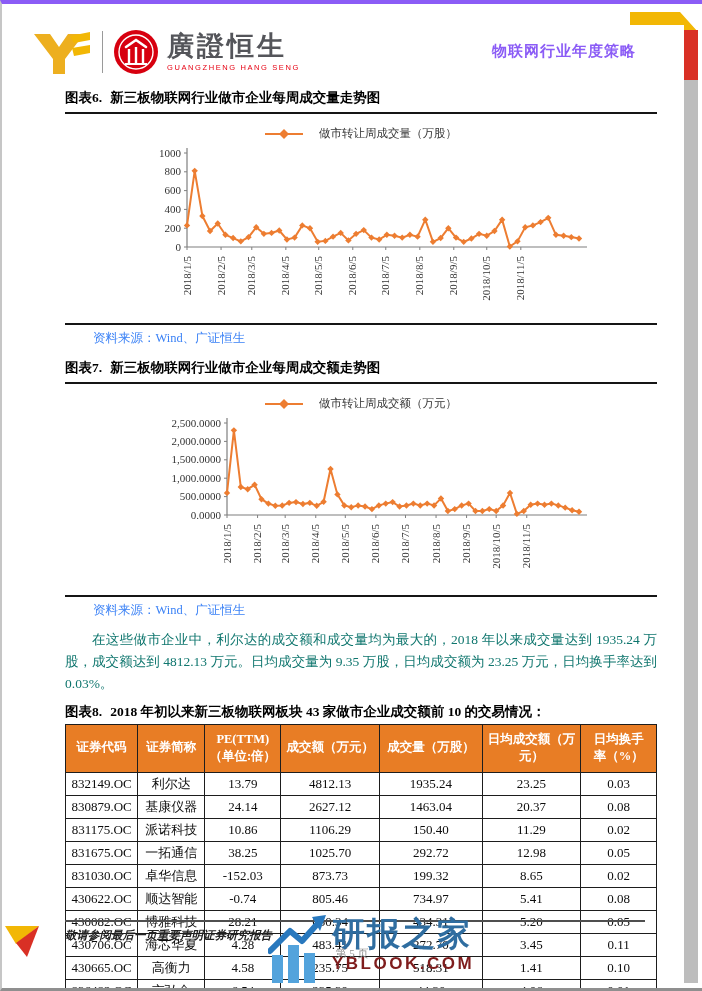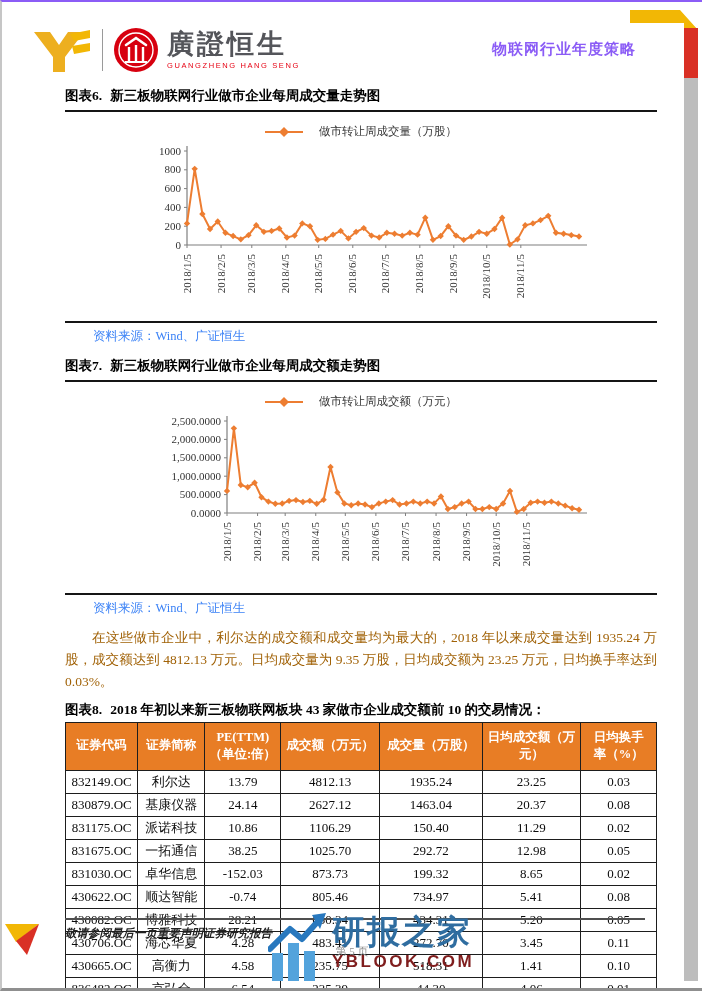--- a/index.html
+++ b/index.html
@@ -1,35 +1,35 @@
 <!DOCTYPE html>
 <html><head>
 <meta charset="utf-8">
 <style>
   html,body{margin:0;padding:0;background:#e8e8e8;}
   .page{position:relative;width:702px;height:991px;background:#ffffff;box-sizing:border-box;
-        border-top:2px solid #8b5cf6;border-left:2px solid #c6c6c6;border-bottom:3px solid #8f8f8f;
+        border-top:4px solid #8b5cf6;border-left:2px solid #c6c6c6;border-bottom:3px solid #8f8f8f;
         font-family:"Liberation Serif", serif;overflow:hidden;}
   
   .header{position:absolute;top:20px;left:30px;height:56px;display:flex;align-items:center;}
   .logo-divider{width:1px;height:42px;background:#9a9a9a;margin:0 10px 0 12px;}
   .brand-text{display:flex;flex-direction:column;justify-content:center;margin-left:8px;}
   .brand-cn{font-family:"Liberation Sans",sans-serif;font-weight:bold;font-size:27px;color:#54555a;letter-spacing:3px;line-height:1;}
   .brand-en{font-family:"Liberation Sans",sans-serif;font-weight:normal;font-size:7.5px;color:#e60012;letter-spacing:1.6px;margin-top:3px;}
   .report-title{position:absolute;top:38px;right:66px;font-family:"Liberation Sans",sans-serif;
         font-weight:bold;font-size:15px;color:#8b5cf6;letter-spacing:1px;}
   
   .content{position:absolute;left:63px;width:592px;top:82px;}
   .fig-title{display:flex;gap:8px;font-weight:bold;font-size:13.5px;color:#000;
         padding:3px 0 5px 0;border-bottom:2px solid #151515;}
   .fig-title.no-line{border-bottom:none;padding-bottom:3px;}
   .chart-block{border-bottom:2px solid #151515;padding:8px 0 0 0;}
   .legend-row{display:flex;justify-content:center;align-items:center;gap:16px;font-size:11.5px;color:#333;padding:4px 0 0 0;}
   .source-line{font-size:12.5px;color:#3b82f6;padding:5px 0 9px 28px;}
-  .para{font-size:13.5px;line-height:1.62;color:#a16207;text-align:justify;text-indent:2em;margin:1px 0 5px 0;}
+  .para{font-size:13.5px;line-height:1.62;color:#0f766e;text-align:justify;text-indent:2em;margin:1px 0 5px 0;}
   
   table.data{width:100%;border-collapse:collapse;table-layout:fixed;}
   table.data th{background:#e87d25;color:#ffffff;font-weight:bold;font-size:12.5px;line-height:1.4;
         border:1px solid #1d1d1d;padding:6px 1px;vertical-align:middle;}
   table.data td{border:1px solid #1d1d1d;text-align:center;font-size:13px;color:#0c0c0c;padding:2px 1px;height:17px;}
   
   .footer-rule{position:absolute;left:63px;width:580px;top:916px;border-top:2px solid #4f4f4f;}
   .disclaimer{position:absolute;left:63px;top:924px;font-size:11.5px;font-style:italic;font-weight:bold;color:#222;text-align:center;}
   .page-num{position:absolute;left:0;right:0;top:942px;text-align:center;font-size:11px;color:#8d8d8d;}
   

